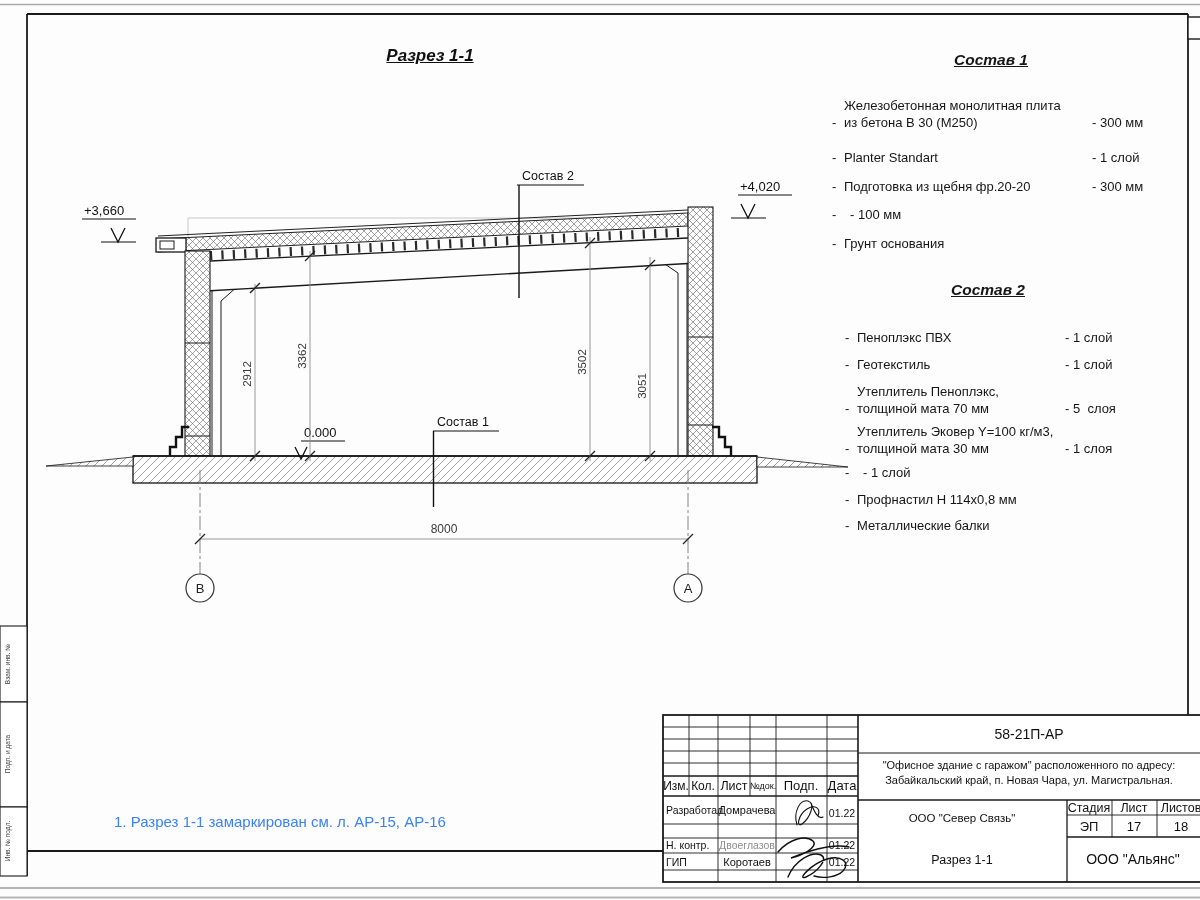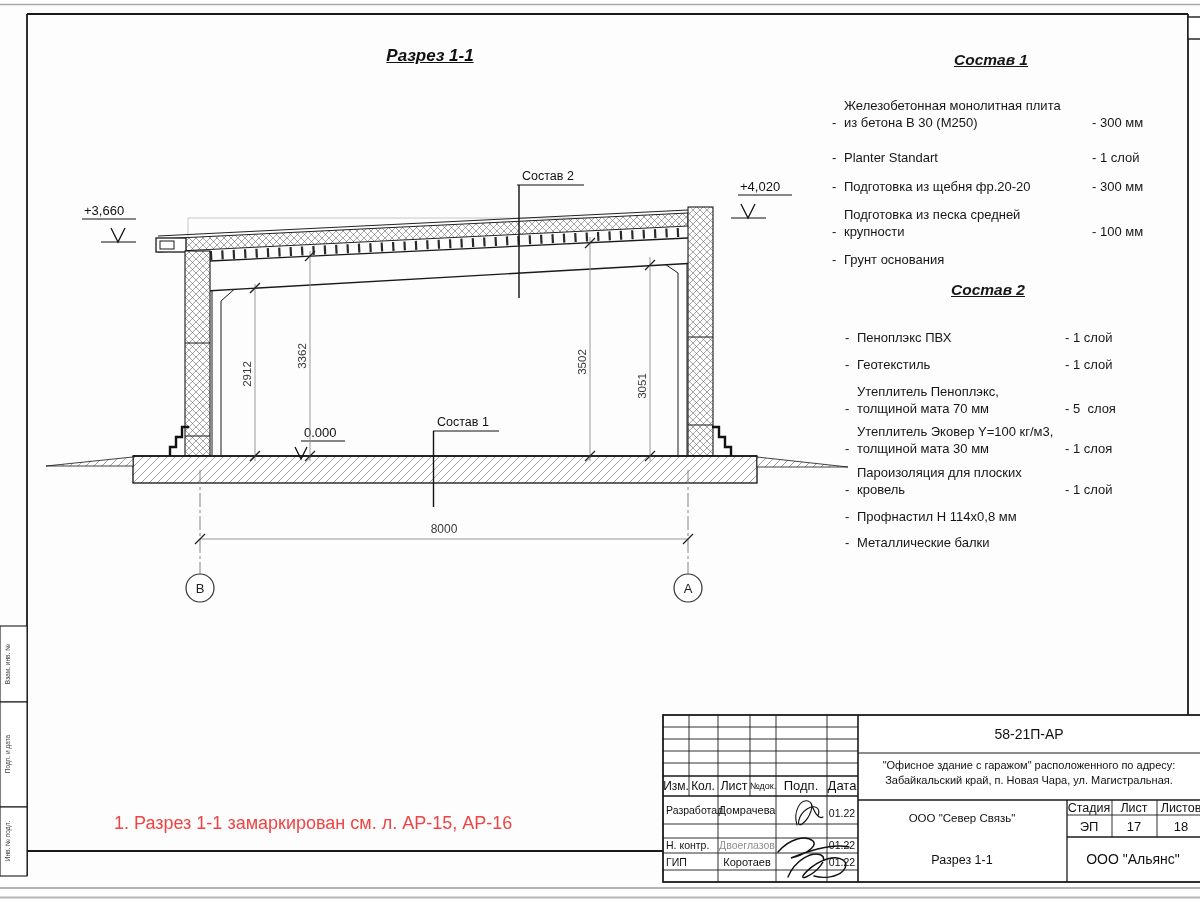--- a/index.html
+++ b/index.html
@@ -2,21 +2,21 @@
 <html><head>
 <meta charset="utf-8">
 <style>
   html,body{margin:0;padding:0}
   body{width:1200px;height:900px;position:relative;overflow:hidden;background:#fdfdfd;
        font-family:"Liberation Sans", sans-serif;color:#1a1a1a}
   svg text{font-family:"Liberation Sans", sans-serif}
   .abs{position:absolute}
   .drawing-title{left:340px;top:46px;width:180px;text-align:center;font-size:17px;
        font-style:italic;font-weight:600;text-decoration:underline;color:#111}
-  .note{left:114px;top:813px;font-size:18px;color:#ef4444}
+  .note{left:114px;top:813px;font-size:15px;color:#3b82f6}
   .slist{position:absolute;font-size:13px;color:#161616;line-height:1.3}
   .slist .hd{text-align:center;font-size:15.5px;font-style:italic;font-weight:600;
        text-decoration:underline;margin-bottom:28px}
   .s1{left:832px;top:50px;width:318px}
   .s2{left:845px;top:280px;width:272px}
   .s2 .hd{margin-left:14px;margin-bottom:30px}
   .item{display:flex;align-items:flex-end}
   .item .dash{flex:none;width:8px;margin-right:4px}
   .item .iname{flex:1;min-width:0;white-space:pre-line}
   .item .ival{flex:none;width:58px;margin-left:6px;white-space:pre}
@@ -238,22 +238,20 @@
     <span class="iname">Planter Standart</span>
     <span class="ival">- 1 слой</span>
   </div>
   <div class="item" style="margin-top:12px">
     <span class="dash">-</span>
     <span class="iname">Подготовка из щебня фр.20-20</span>
     <span class="ival">- 300 мм</span>
   </div>
   <div class="item" style="margin-top:11px">
     <span class="dash">-</span>
-    <span class="iname">Подготовка из песка средней
-крупности</span>
     <span class="ival">- 100 мм</span>
   </div>
   <div class="item" style="margin-top:12px">
     <span class="dash">-</span>
     <span class="iname">Грунт основания</span>
     <span class="ival"></span>
   </div>
 </div>
 
 <div class="slist s2">
@@ -275,21 +273,20 @@
     <span class="ival">- 5  слоя</span>
   </div>
   <div class="item" style="margin-top:6px">
     <span class="dash">-</span>
     <span class="iname">Утеплитель Эковер Y=100 кг/м3,
 толщиной мата 30 мм</span>
     <span class="ival">- 1 слоя</span>
   </div>
   <div class="item" style="margin-top:8px">
     <span class="dash">-</span>
-    <span class="iname">Пароизоляция для плоских кровель</span>
     <span class="ival">- 1 слой</span>
   </div>
   <div class="item" style="margin-top:10px">
     <span class="dash">-</span>
     <span class="iname">Профнастил Н 114х0,8 мм</span>
     <span class="ival"></span>
   </div>
   <div class="item" style="margin-top:9px">
     <span class="dash">-</span>
     <span class="iname">Металлические балки</span>

